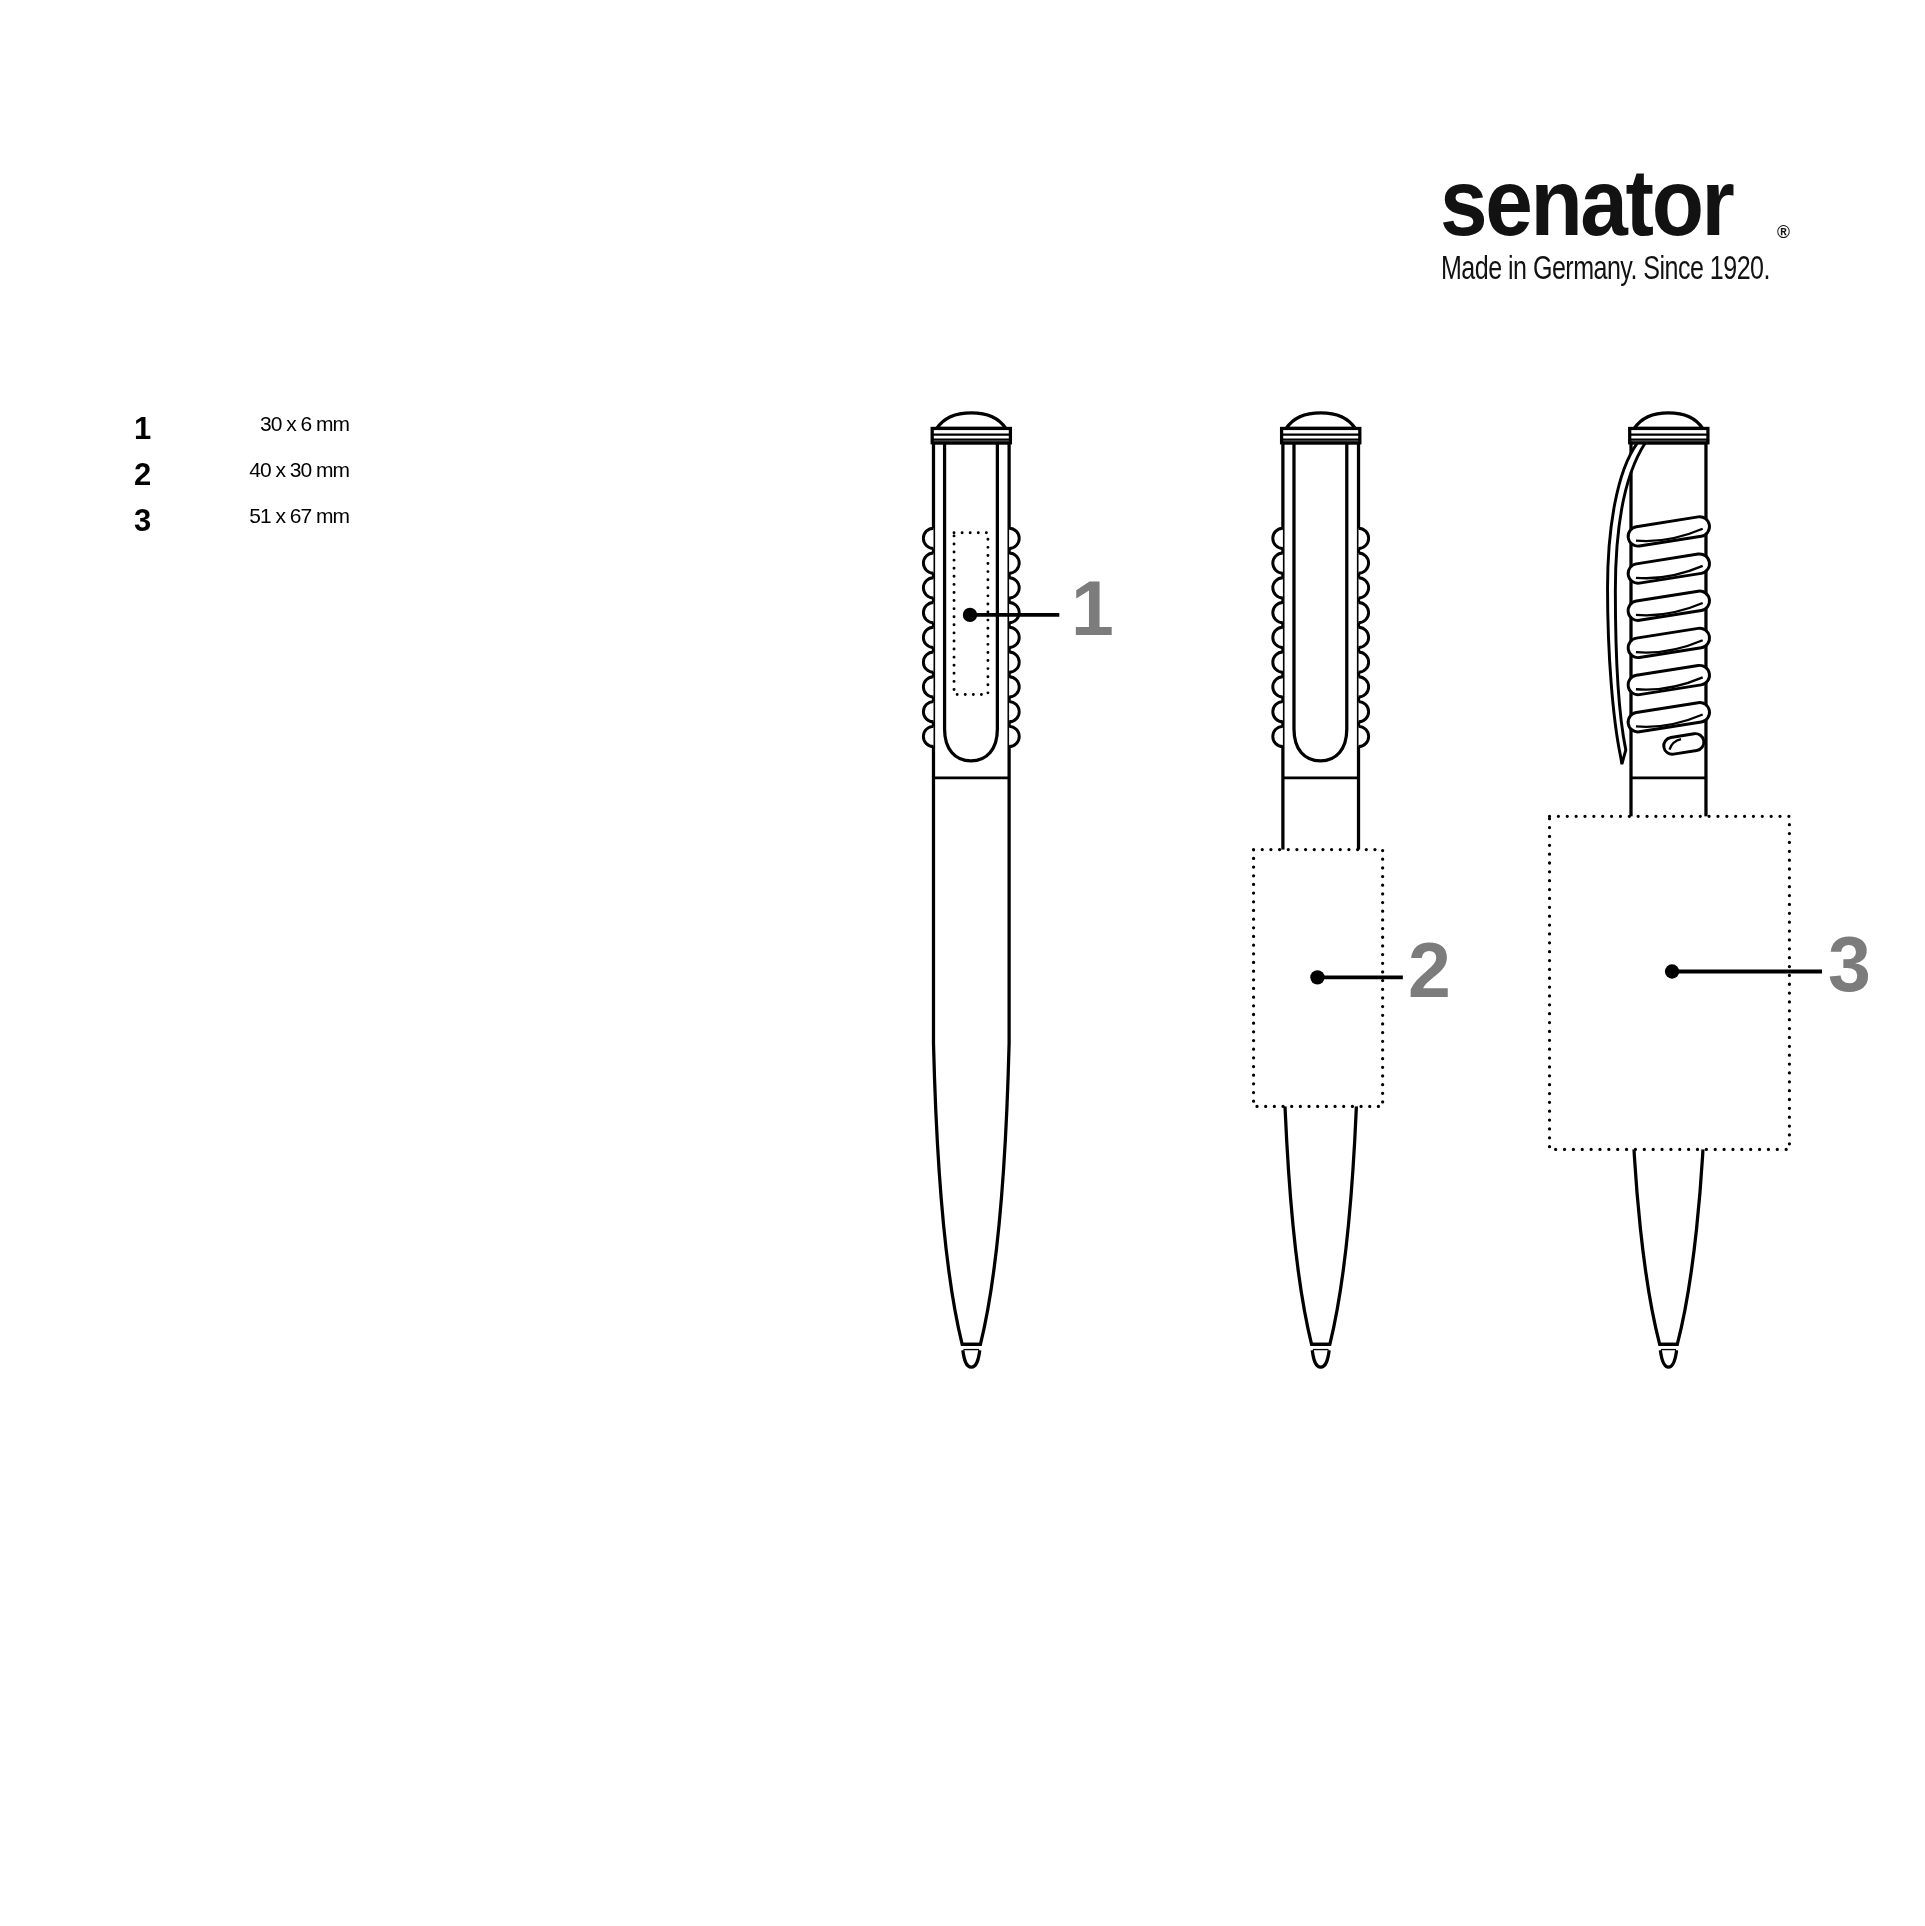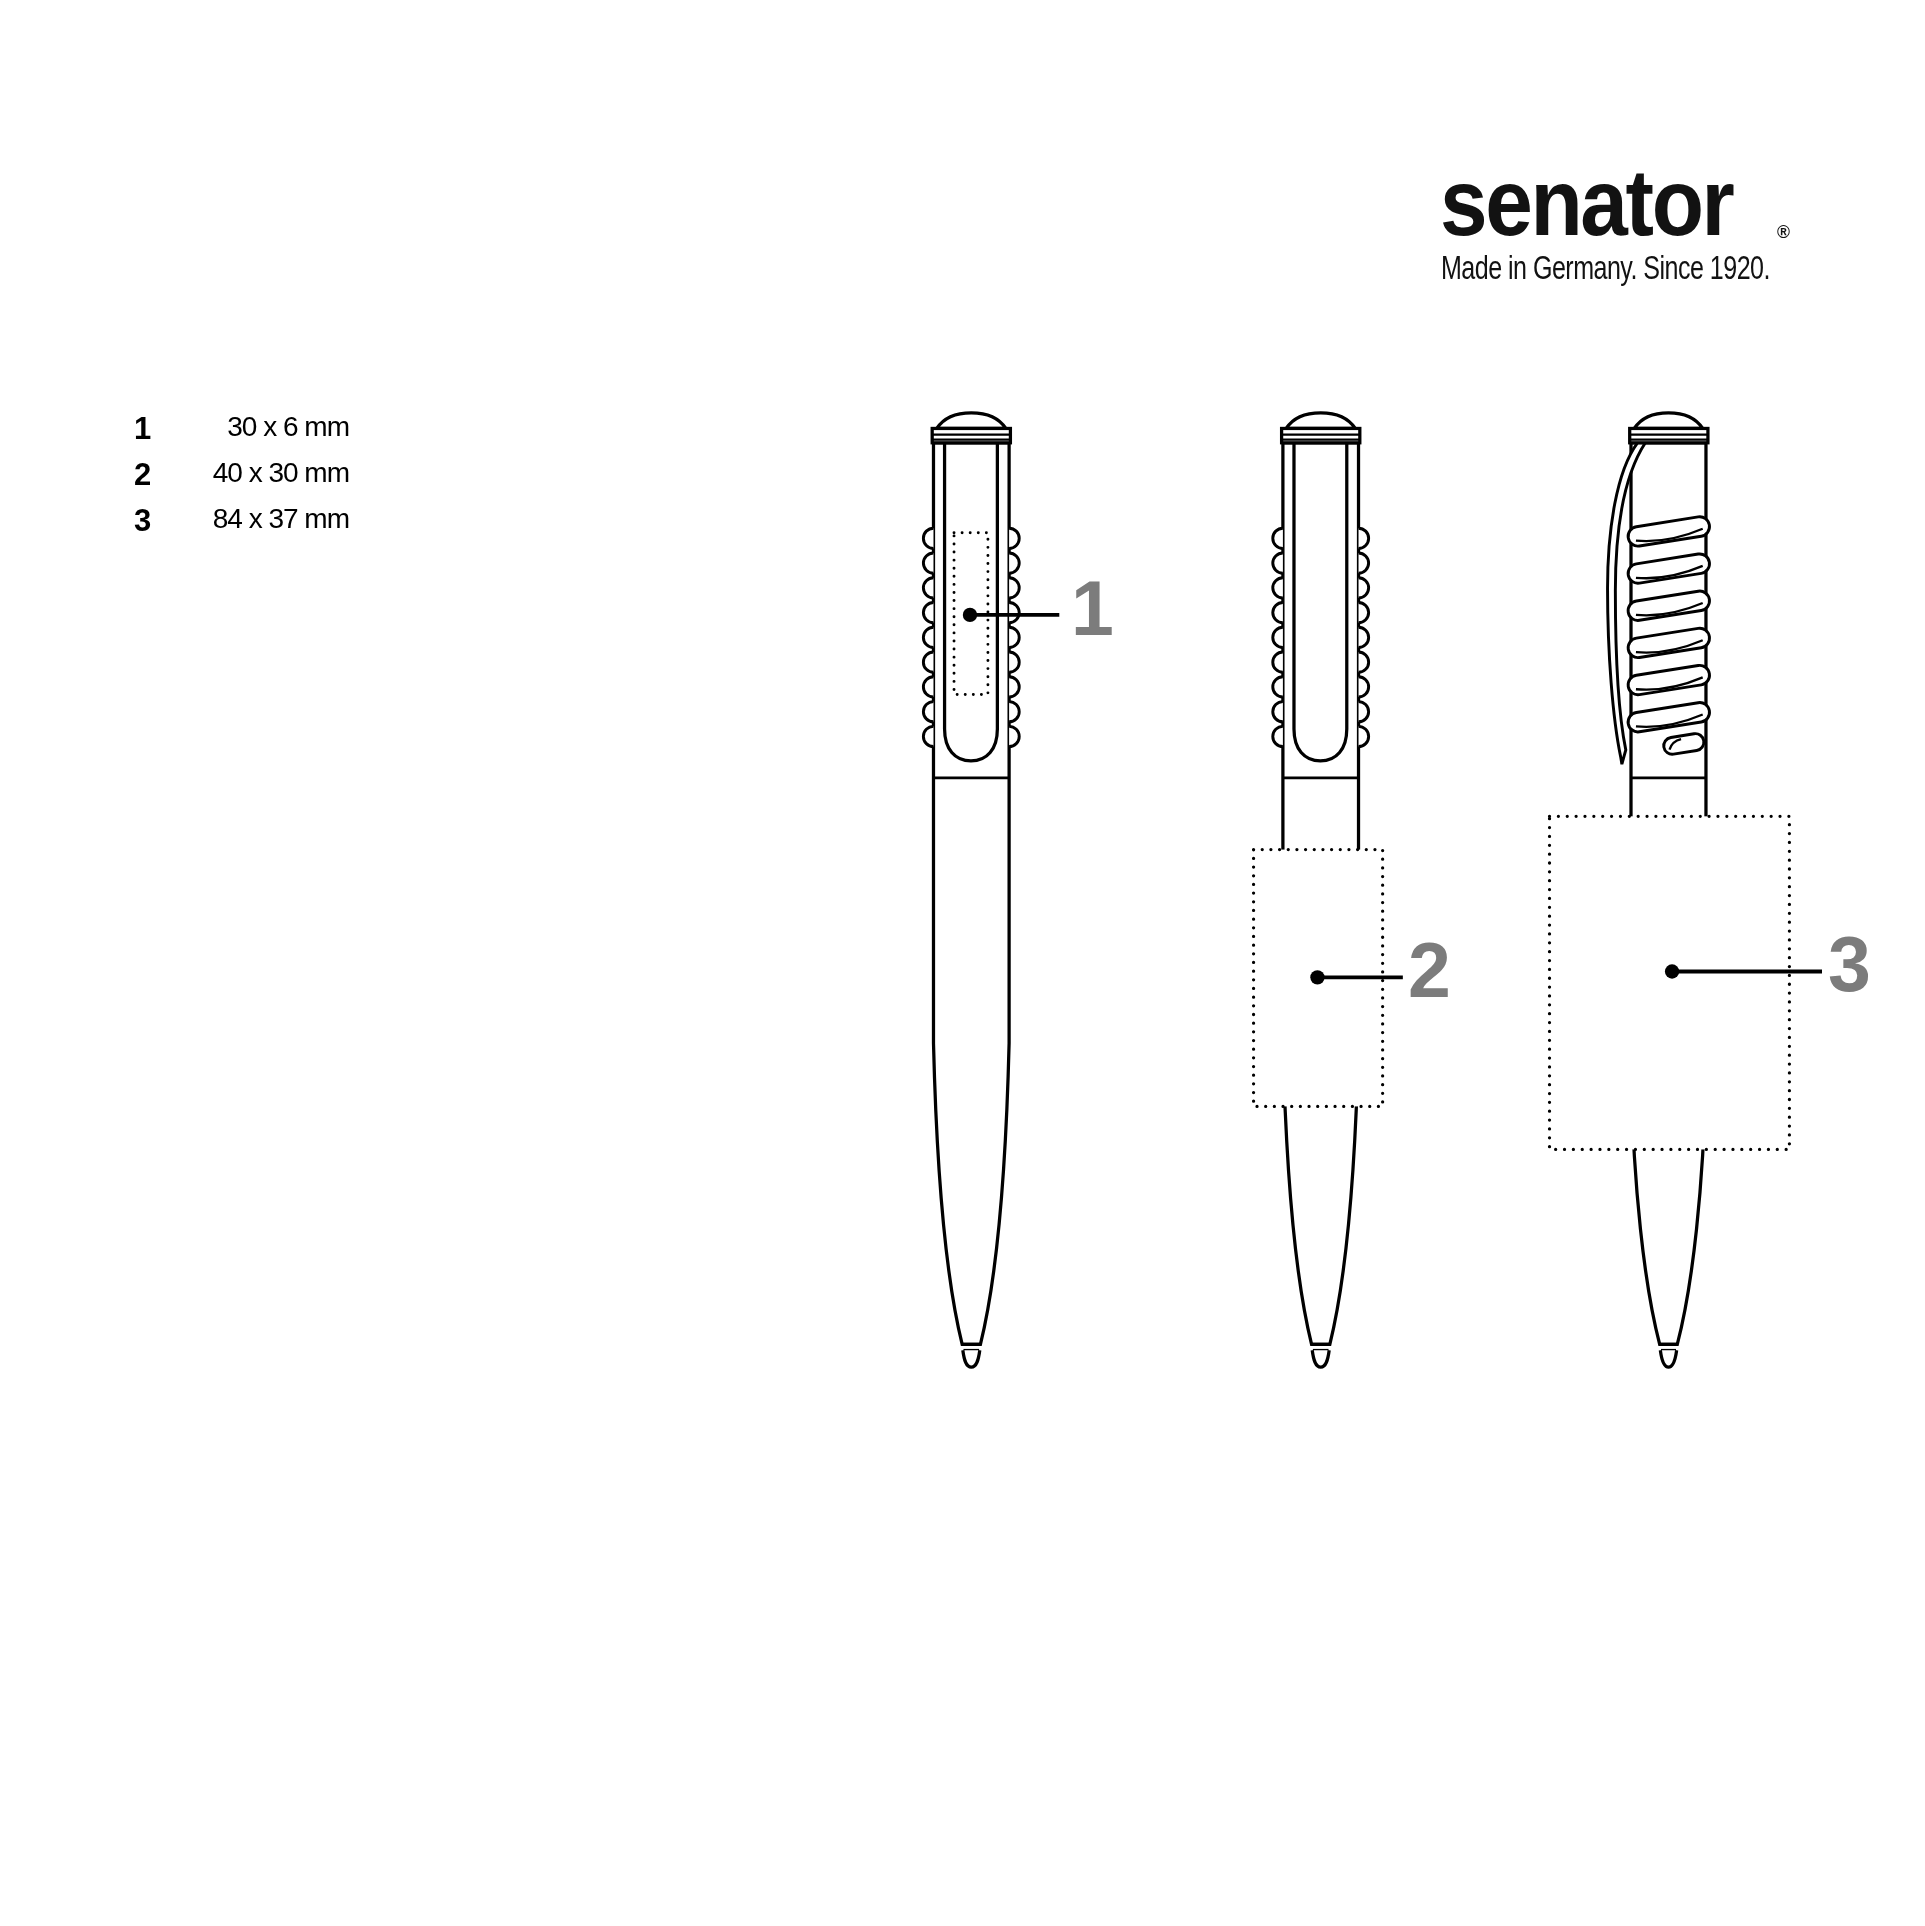--- a/index.html
+++ b/index.html
@@ -42,21 +42,21 @@
 
   
   .spec-row{position:absolute;left:98px;width:251px;height:33px;}
   .spec-num{
     position:absolute;left:36px;top:0;
     font-weight:bold;font-size:31px;line-height:1;color:#000;
   }
   .spec-size{
     position:absolute;left:0;top:0;width:100%;
     text-align:right;
-    font-size:28px;line-height:1;color:#000;
+    font-size:21px;line-height:1;color:#000;
     letter-spacing:-1px;
     white-space:nowrap;
   }
 
   
   .callout-label{
     position:absolute;
     font-weight:bold;
     font-size:77px;
     line-height:1;
@@ -199,21 +199,21 @@
     <div class="spec-row" style="top:413px;">
       <span class="spec-num">1</span>
       <span class="spec-size">30 x 6 mm</span>
     </div>
     <div class="spec-row" style="top:459px;">
       <span class="spec-num">2</span>
       <span class="spec-size">40 x 30 mm</span>
     </div>
     <div class="spec-row" style="top:505px;">
       <span class="spec-num">3</span>
-      <span class="spec-size">84 x 37 mm</span>
+      <span class="spec-size">51 x 67 mm</span>
     </div>
   </div>
 
   <div class="callout-label" style="left: 1071px; top: 570px; color: rgb(124, 124, 124);">1</div>
   <div class="callout-label" style="left: 1408px; top: 932px; color: rgb(124, 124, 124);">2</div>
   <div class="callout-label" style="left: 1828px; top: 926px; color: rgb(124, 124, 124);">3</div>
 
 </div>
 
 

